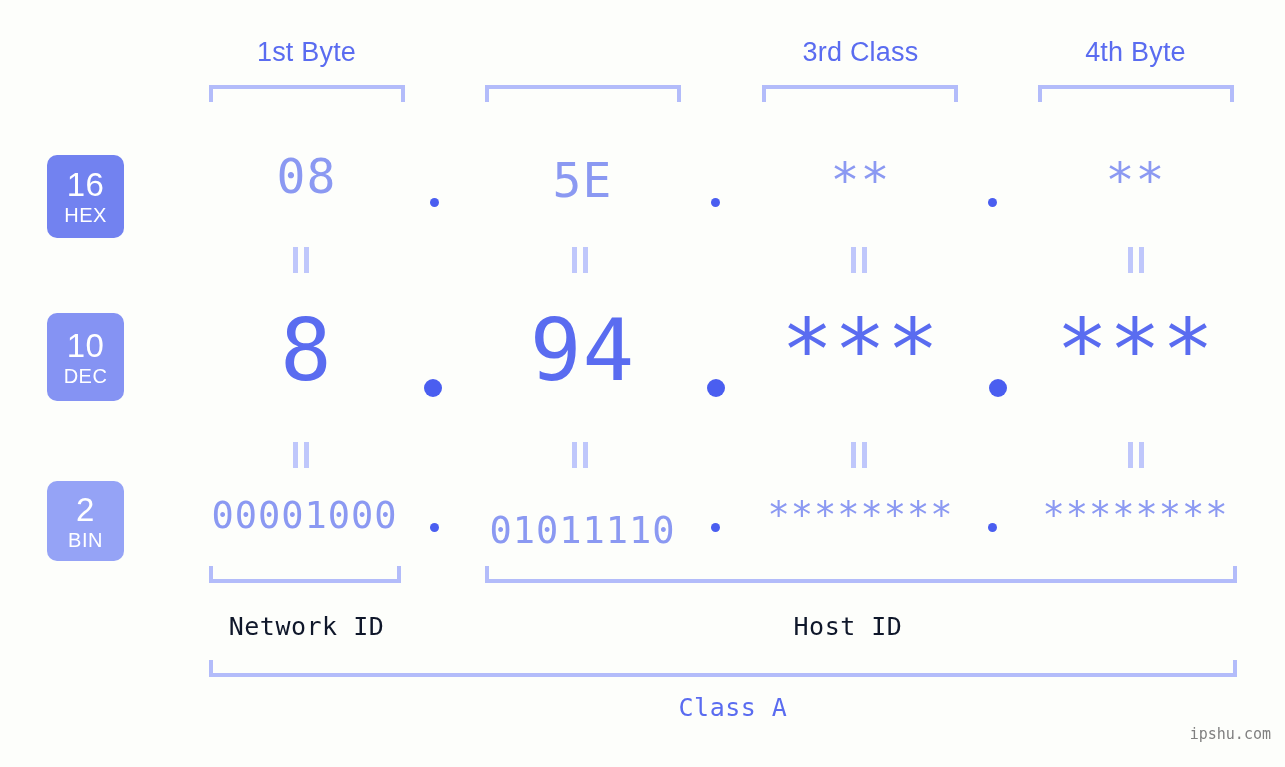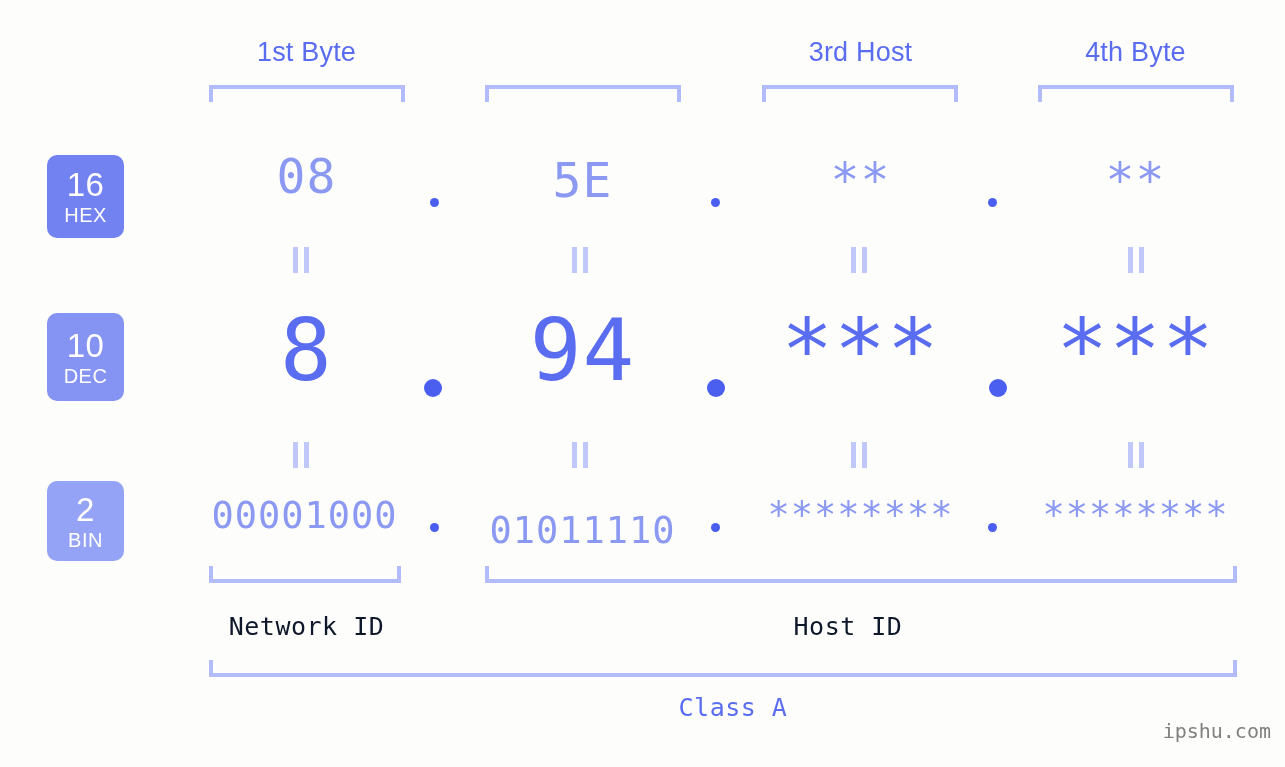--- a/index.html
+++ b/index.html
@@ -142,32 +142,32 @@
     font-size: 25px;
     color: #5a6cf0;
   }
 
   
   .watermark {
     position: absolute;
     right: 14px;
     bottom: 24px;
     font-family: "DejaVu Sans Mono", monospace;
-    font-size: 20px;
+    font-size: 15px;
     color: #808080;
     letter-spacing: 0;
   }
 </style>
 </head>
 <body>
 
 <div class="stage">
 
   <div class="byte-title" style="left:180px; width:253px;">1st Byte</div>
-  <div class="byte-title" style="left:734px; width:253px;">3rd Host</div>
+  <div class="byte-title" style="left:734px; width:253px;">3rd Class</div>
   <div class="byte-title" style="left:1009px; width:253px;">4th Byte</div>
 
   <div class="bracket bracket-down" style="left:209px; top:85px; width:196px;"></div>
   <div class="bracket bracket-down" style="left:485px; top:85px; width:196px;"></div>
   <div class="bracket bracket-down" style="left:762px; top:85px; width:196px;"></div>
   <div class="bracket bracket-down" style="left:1038px; top:85px; width:196px;"></div>
 
   <div class="row-hex">
     <div class="badge" style="top:155px; height:83px; background:#7282f0;">
       <span class="num">16</span>

